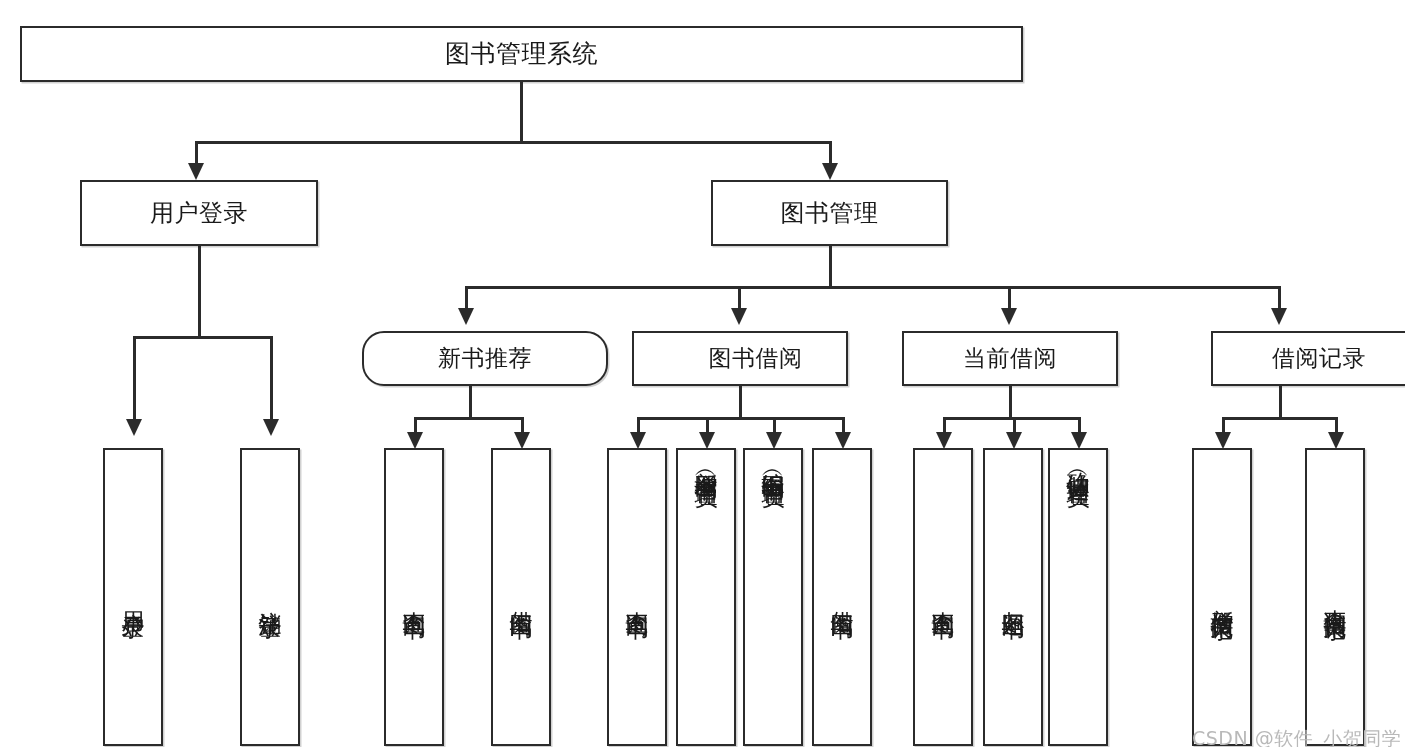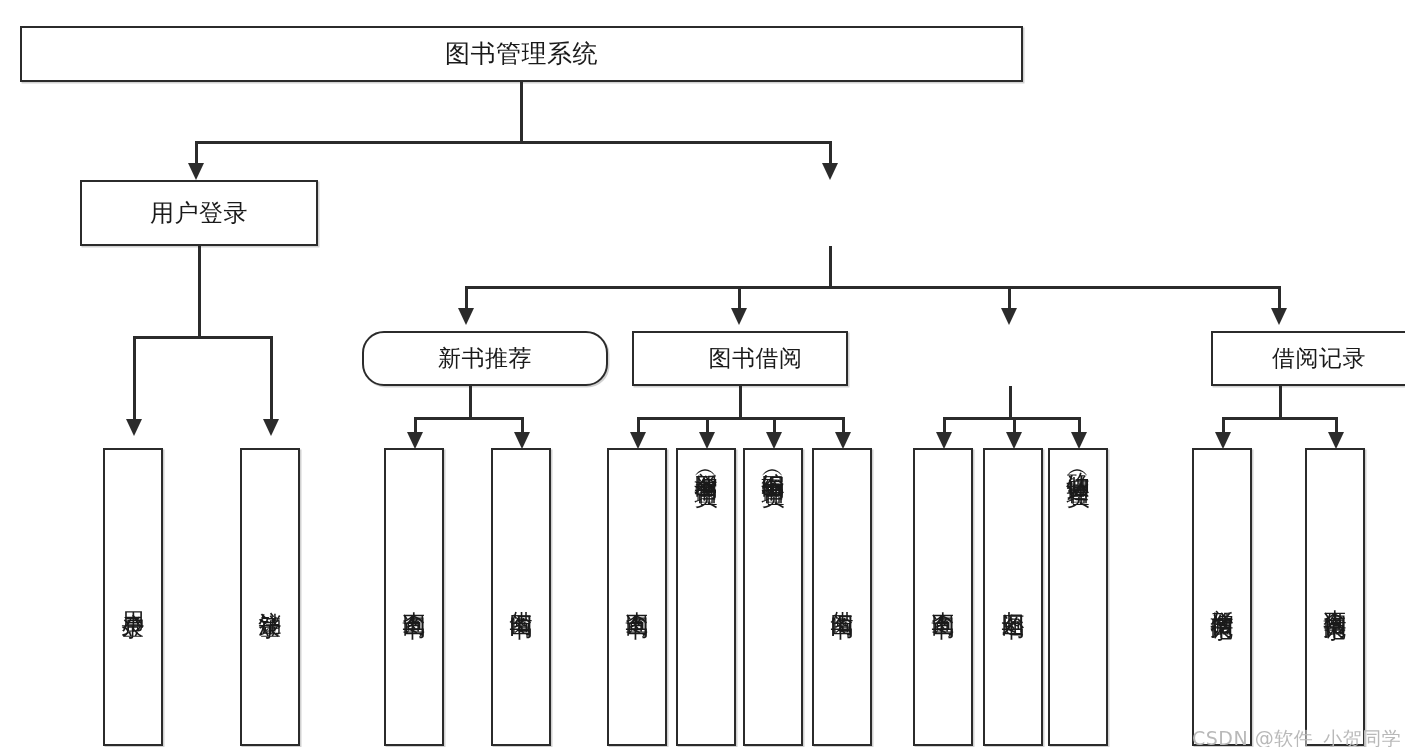--- a/index.html
+++ b/index.html
@@ -97,20 +97,23 @@
 
   <div class="vline" style="left:195px; top:128px; height:25px;"></div>
   <div class="arrow" style="left:188px; top:150px;"></div>
   <div class="vline" style="left:829px; top:128px; height:25px;"></div>
   <div class="arrow" style="left:822px; top:150px;"></div>
 
   <div class="node node-l2" style="left:80px; top:167px; width:238px; height:66px;">
     <span class="label">用户登录</span>
   </div>
 
+  <div class="node node-l2" style="left:711px; top:167px; width:237px; height:66px;">
+    <span class="label">图书管理</span>
+  </div>
 
   <div class="vline" style="left:198px; top:233px; height:92px;"></div>
   <div class="hline" style="left:133px; top:323px; width:138px;"></div>
   <div class="vline" style="left:133px; top:323px; height:86px;"></div>
   <div class="arrow" style="left:126px; top:406px;"></div>
   <div class="vline" style="left:270px; top:323px; height:86px;"></div>
   <div class="arrow" style="left:263px; top:406px;"></div>
 
   <div class="vline" style="left:829px; top:233px; height:42px;"></div>
   <div class="hline" style="left:465px; top:273px; width:815px;"></div>
@@ -122,20 +125,23 @@
   <div class="arrow" style="left:1001px; top:295px;"></div>
   <div class="vline" style="left:1278px; top:273px; height:25px;"></div>
   <div class="arrow" style="left:1271px; top:295px;"></div>
 
   <div class="node node-l3" style="left:362px; top:318px; width:246px; height:55px;border-radius:22px;">
     <span class="label">新书推荐</span>
   </div>
   <div class="node node-l3" style="left:632px; top:318px; width:216px; height:55px;padding-left:31px;">
     <span class="label">图书借阅</span>
   </div>
+  <div class="node node-l3" style="left:902px; top:318px; width:216px; height:55px;">
+    <span class="label">当前借阅</span>
+  </div>
   <div class="node node-l3" style="left:1211px; top:318px; width:216px; height:55px;">
     <span class="label">借阅记录</span>
   </div>
 
   <div class="vline" style="left:469px; top:373px; height:33px;"></div>
   <div class="hline" style="left:414px; top:404px; width:110px;"></div>
   <div class="vline" style="left:414px; top:404px; height:18px;"></div>
   <div class="arrow" style="left:407px; top:419px;"></div>
   <div class="vline" style="left:521px; top:404px; height:18px;"></div>
   <div class="arrow" style="left:514px; top:419px;"></div>

